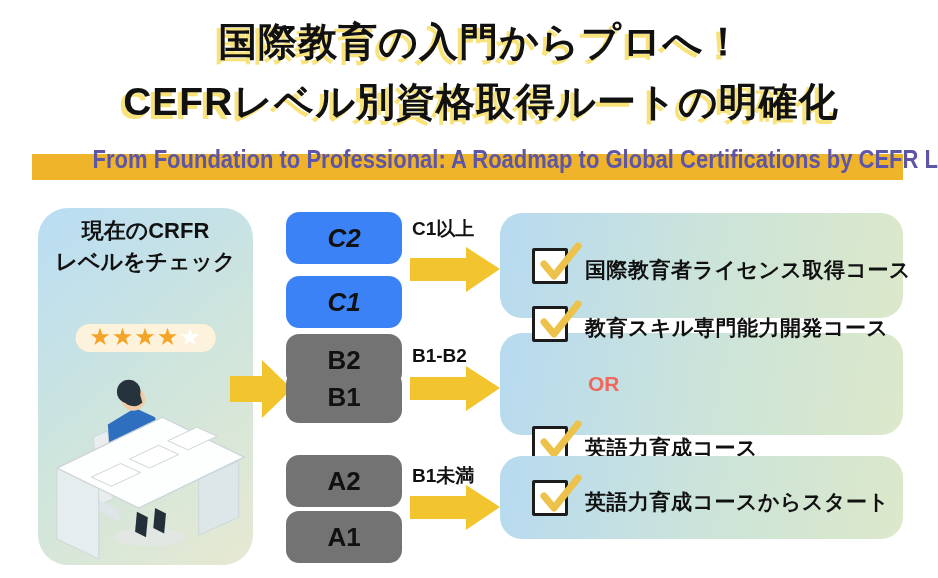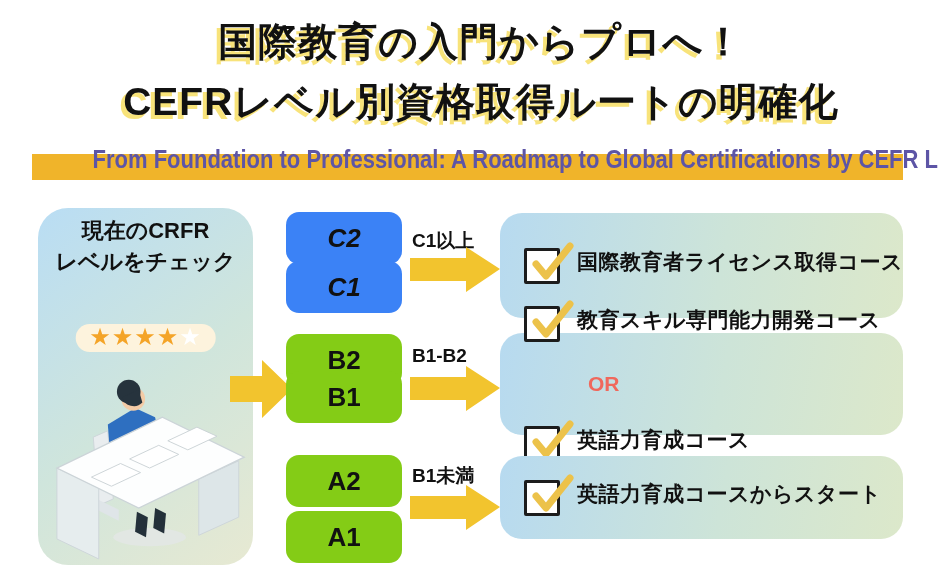--- a/index.html
+++ b/index.html
@@ -28,38 +28,38 @@
   .illustration{position:absolute;left:8px;top:148px;width:200px;height:205px;}
 
   
   .main-arrow{position:absolute;left:230px;top:360px;width:62px;height:58px;}
 
   
   .level{position:absolute;left:286px;width:116px;height:52px;border-radius:13px;
          display:flex;align-items:center;justify-content:center;
          font-size:26px;font-weight:bold;color:#111;}
   .level.c{background:#3b82f6;font-style:italic;}
-  .level.ab{background:#84cc16;}
-  .lv-c2{top:212px;} .lv-c1{top:261px;}
+  .level.ab{background:#737373;}
+  .lv-c2{top:212px;} .lv-c1{top:276px;}
   .lv-b2{top:334px;} .lv-b1{top:371px;}
   .lv-a2{top:455px;} .lv-a1{top:511px;}
 
   
   .route-label{position:absolute;left:412px;font-size:19px;font-weight:bold;color:#111;white-space:nowrap;}
-  .rl-1{top:228px;} .rl-2{top:345px;} .rl-3{top:463px;}
+  .rl-1{top:216px;} .rl-2{top:345px;} .rl-3{top:463px;}
   .route-arrow{position:absolute;left:410px;width:90px;height:45px;}
   .ra-1{top:247px;} .ra-2{top:366px;} .ra-3{top:485px;}
 
   
   .course-panel{position:absolute;left:500px;width:403px;border-radius:22px;
                 background:linear-gradient(100deg,#b7daf0 0%,#cde4d8 55%,#dce8ca 100%);}
   .cp-1{top:213px;height:105px;display:flex;align-items:center;}
   .cp-2{top:333px;height:102px;display:flex;flex-direction:column;justify-content:center;gap:28px;}
   .cp-3{top:447px;height:83px;display:flex;align-items:center;margin-top:9px;}
-  .course-row{display:flex;align-items:flex-start;gap:17px;padding-left:24px;}
+  .course-row{display:flex;align-items:flex-end;gap:17px;padding-left:32px;}
   .course-text{font-size:21px;font-weight:bold;color:#111;white-space:nowrap;letter-spacing:0.5px;}
   .or-label{font-size:21px;font-weight:bold;color:#f0685c;padding-left:88px;line-height:1.2;margin:1px 0;}
   .checkbox{position:relative;width:30px;height:30px;background:#ffffff;border:3px solid #1c1c1c;
             border-radius:2px;flex:0 0 auto;}
   .checkbox svg{position:absolute;left:1px;top:-11px;overflow:visible;}
 </style>
 </head>
 <body>
 
 <div class="canvas">

